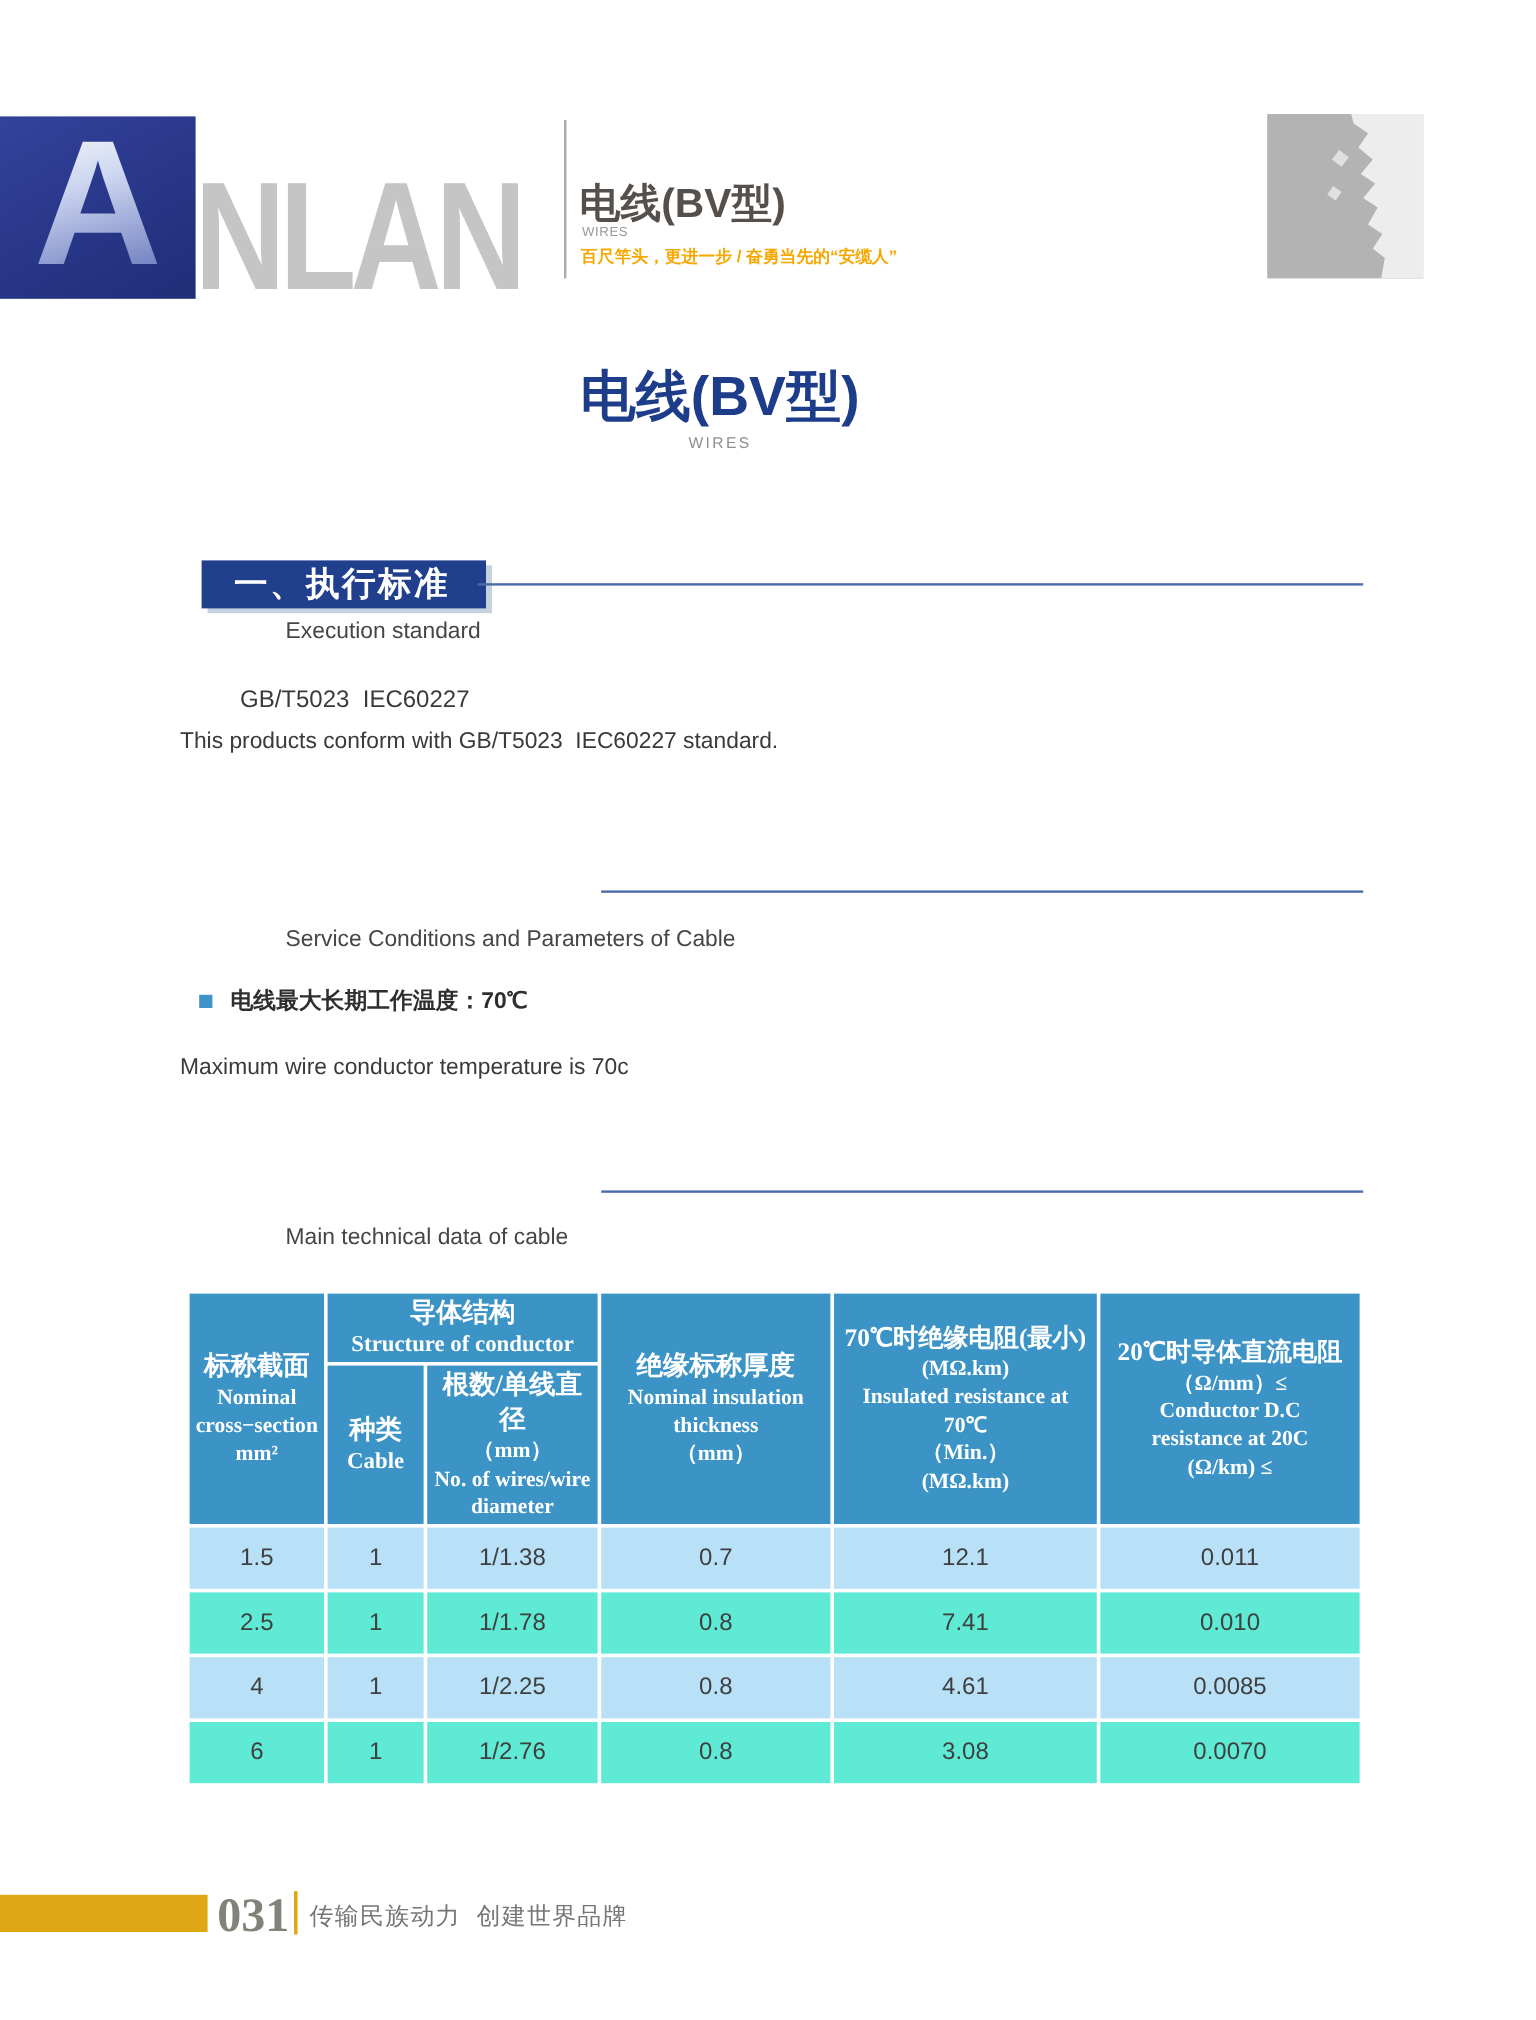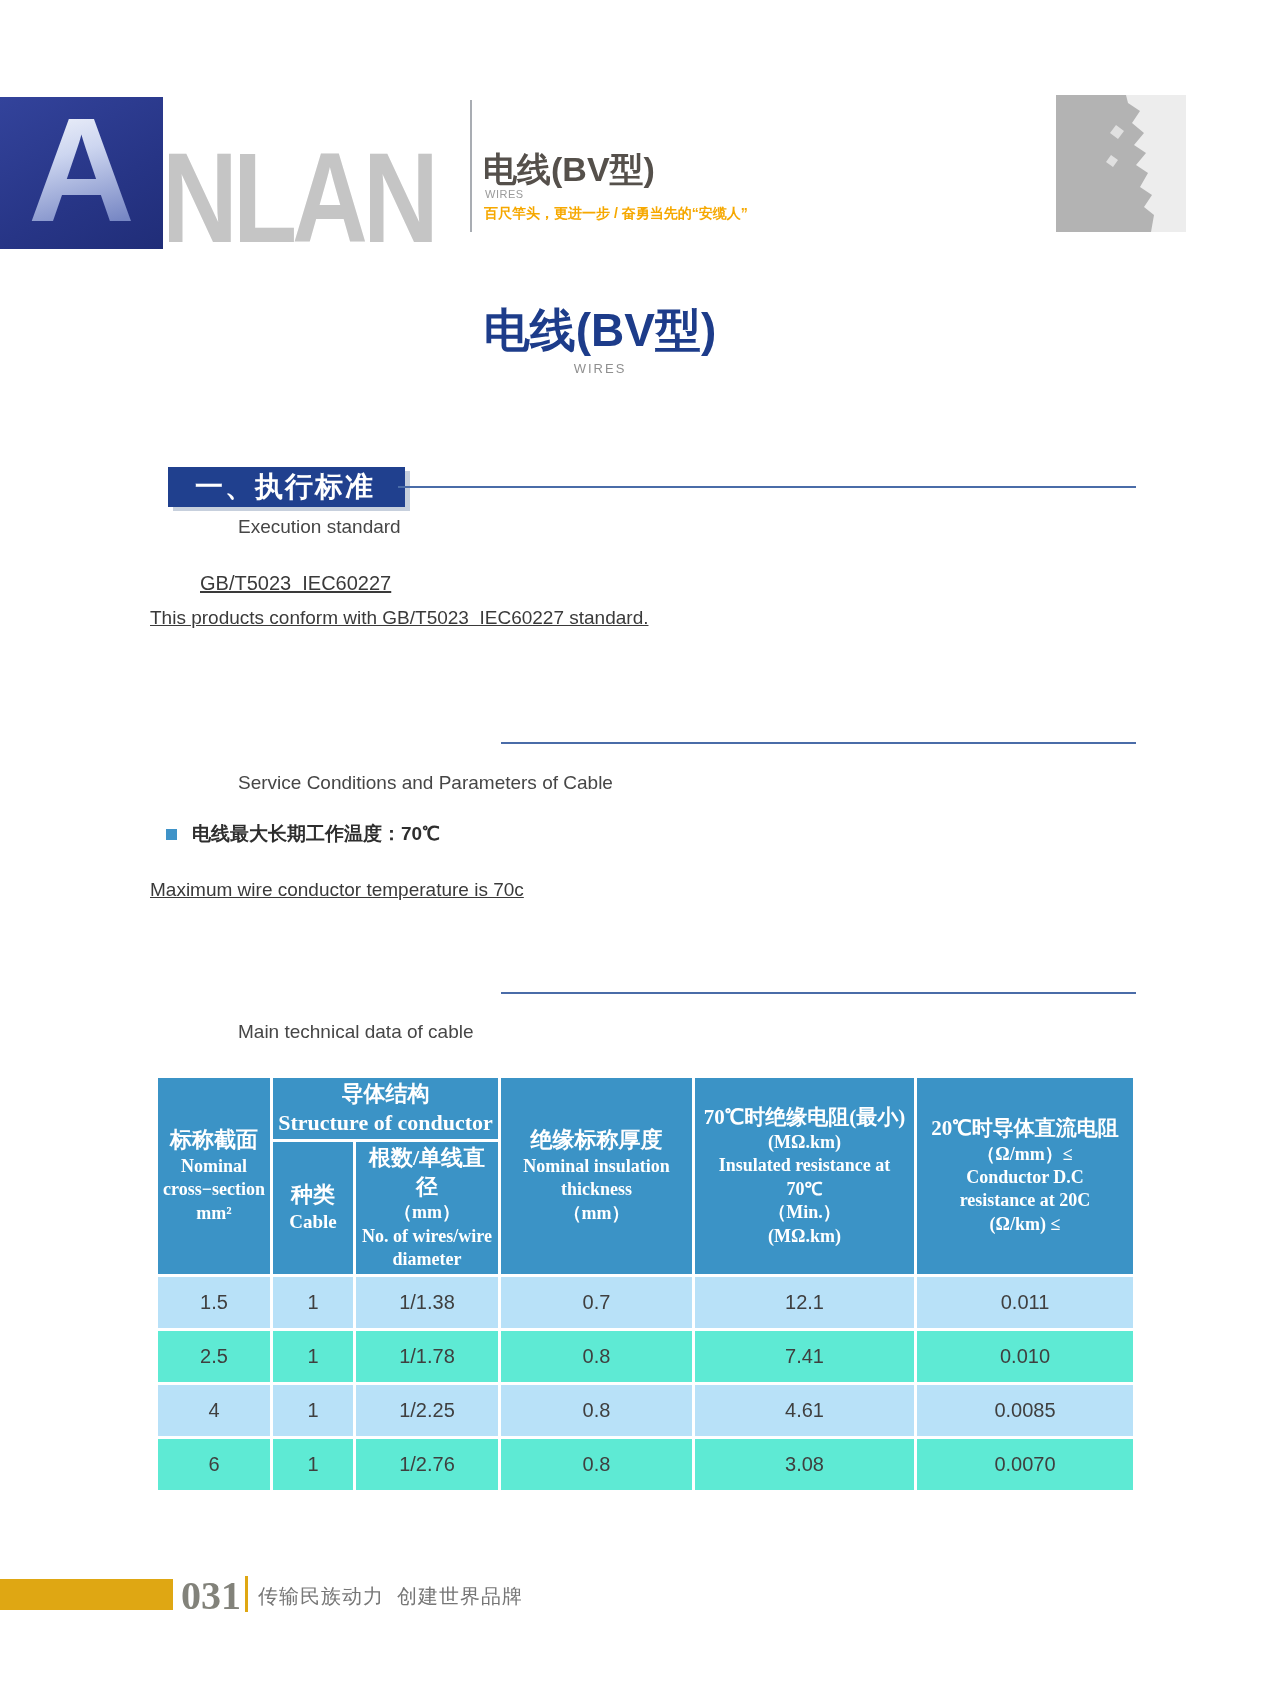--- a/index.html
+++ b/index.html
@@ -26,21 +26,21 @@
               font-size:46px;font-weight:bold;color:#1d3c8a;}
   .main-title-en{position:absolute;left:100px;top:361px;width:1000px;text-align:center;
                  font-size:13px;color:#8f8f8f;letter-spacing:2px;}
 
   
   .sec-box{position:absolute;left:151px;height:40px;background:#20408e;
            box-shadow:5px 4px 0 #c7d0dd;color:#ffffff;font-size:28px;font-weight:bold;
            line-height:40px;padding-left:27px;box-sizing:border-box;letter-spacing:2px;margin-left:17px;}
   .sec-line{position:absolute;height:2px;background:#4a6ca8;}
   .sec-en{position:absolute;left:238px;font-size:19px;color:#464646;}
-  .body-text{position:absolute;font-size:19px;color:#3a3a3a;white-space:pre;text-decoration:underline;}
+  .body-text{position:absolute;font-size:19px;color:#3a3a3a;white-space:pre;}
   .bullet-sq{position:absolute;width:11px;height:11px;background:#3f93c8;}
   .bullet-cn{position:absolute;font-size:19px;font-weight:600;color:#2e2e2e;}
 
   
   .tbl-wrap{position:absolute;left:155px;top:1075px;}
   table.data{border-collapse:separate;border-spacing:3px;background:#ffffff;}
   table.data th{background:#3b93c6;color:#ffffff;font-family:"Liberation Serif",serif;
                 font-weight:bold;text-align:center;vertical-align:middle;padding:2px 4px;}
   table.data td{text-align:center;vertical-align:middle;font-size:20px;color:#3f3f3f;margin-top:15px;}
   .h-cn{font-size:22px;line-height:1.3;}
@@ -107,21 +107,21 @@
       <tbody>
           <tr>
         <th rowspan="2" style="height:142px;">
           <div class="h-cn">标称截面</div>
           <div class="h-en">Nominal</div>
           <div class="h-en">cross−section</div>
           <div class="h-en">mm²</div>
         </th>
         <th colspan="2" style="height:51px;">
           <div class="h-cn">导体结构</div>
-          <div class="h-en" style="font-size:22px;">Structure of conductor</div>
+          <div class="h-en" style="font-size:19px;">Structure of conductor</div>
         </th>
         <th rowspan="2">
           <div class="h-cn">绝缘标称厚度</div>
           <div class="h-en">Nominal insulation</div>
           <div class="h-en">thickness</div>
           <div class="h-en">（mm）</div>
         </th>
         <th rowspan="2">
           <div class="h-cn" style="font-size:21px;">70℃时绝缘电阻(最小)</div>
           <div class="h-en">(MΩ.km)</div>

